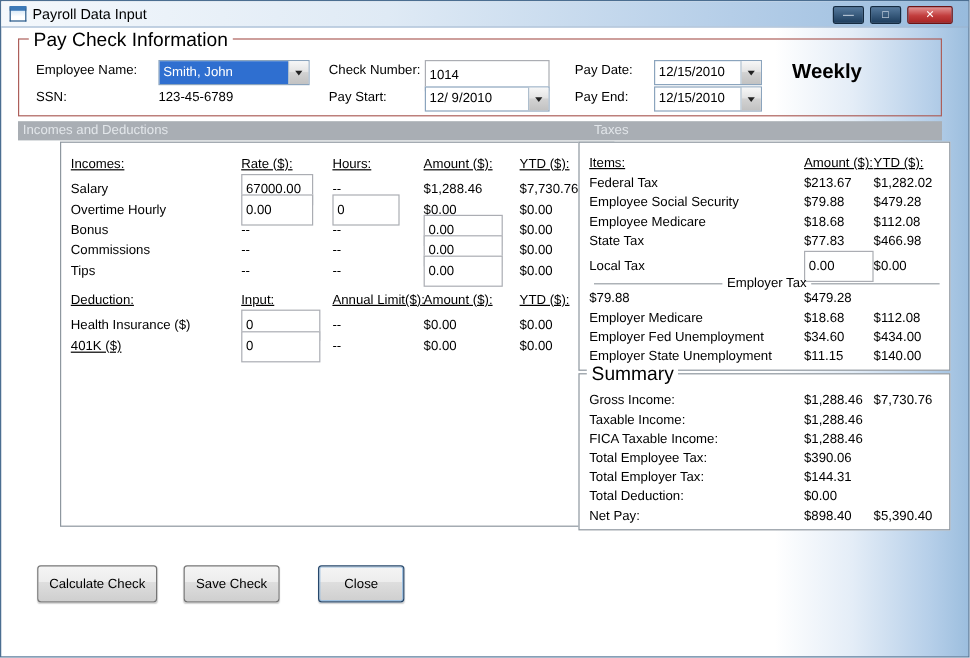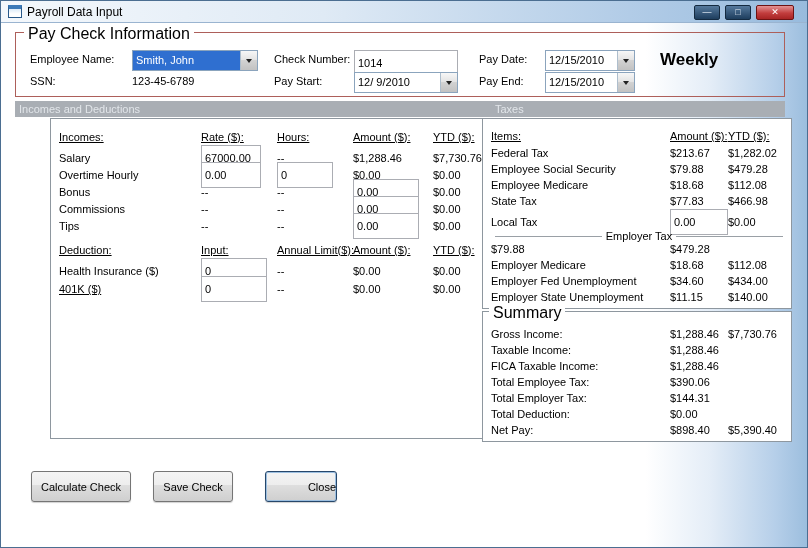--- a/index.html
+++ b/index.html
@@ -101,21 +101,21 @@
   .btn {
     position: absolute; top: 470px; height: 31px; cursor: default;
     font-family: "Liberation Sans", sans-serif; font-size: 11px; color: #000;
     border: 1px solid #757575; border-radius: 3px;
     background: linear-gradient(to bottom, #f4f4f4 0%, #ededed 45%, #dedede 46%, #cfcfcf 100%);
     box-shadow: 0 1px 1px rgba(0,0,0,.18);
   }
   #btn-calc  { left: 30px;  width: 100px; }
   #btn-save  { left: 152px; width: 80px; }
   #btn-close { left: 264px; width: 72px; border: 1px solid #26476b;
-               box-shadow: inset 0 0 0 1px #9cbfe0, 0 1px 1px rgba(0,0,0,.18); text-align: right; }
+               box-shadow: inset 0 0 0 1px #9cbfe0, 0 1px 1px rgba(0,0,0,.18); }
 </style>
 </head>
 <body>
 
 <div class="window">
 
   <div class="titlebar">
     <div class="app-icon"></div>
     <span class="title">Payroll Data Input</span>
     <div class="win-controls">

